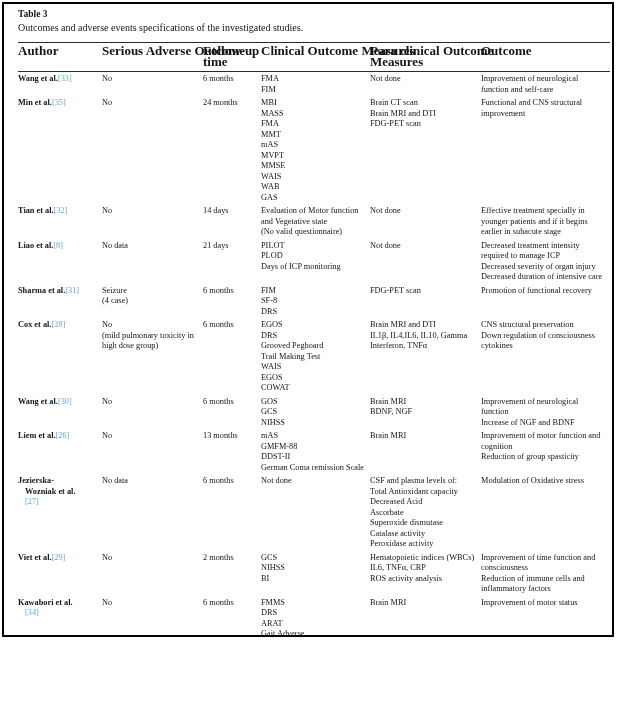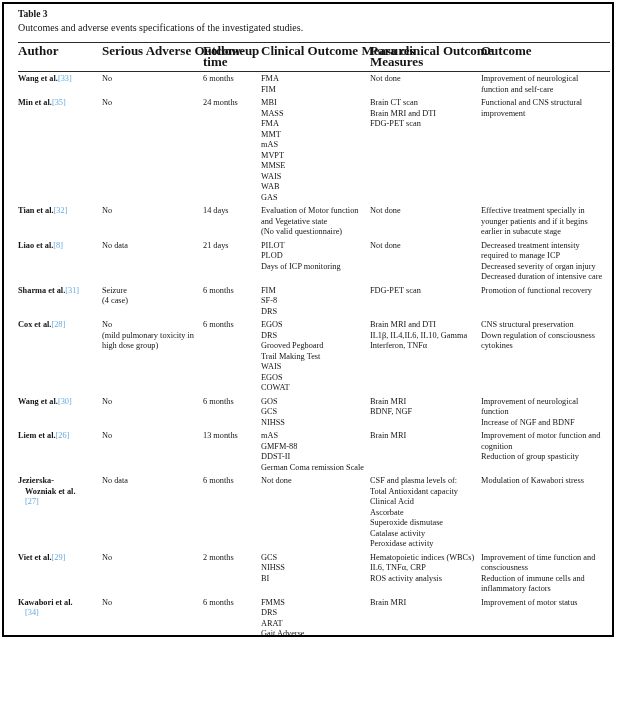--- a/index.html
+++ b/index.html
@@ -240,28 +240,28 @@
           <td class="c1">
             <div class="line">No data</div>
           </td>
           <td class="c2">6 months</td>
           <td class="c3">
             <div class="line">Not done</div>
           </td>
           <td class="c4">
             <div class="line">CSF and plasma levels of:</div>
             <div class="line">Total Antioxidant capacity</div>
-            <div class="line">Clinical Acid</div>
+            <div class="line">Decreased Acid</div>
             <div class="line">Ascorbate</div>
             <div class="line">Superoxide dismutase</div>
             <div class="line">Catalase activity</div>
             <div class="line">Peroxidase activity</div>
           </td>
           <td class="c5">
-            <div class="line">Modulation of Kawabori stress</div>
+            <div class="line">Modulation of Oxidative stress</div>
           </td>
         </tr>
         <tr>
           <td class="c0 author">
             <div class="hang"><b>Viet et al.</b><span class="ref">[29]</span></div>
           </td>
           <td class="c1">
             <div class="line">No</div>
           </td>
           <td class="c2">2 months</td>

